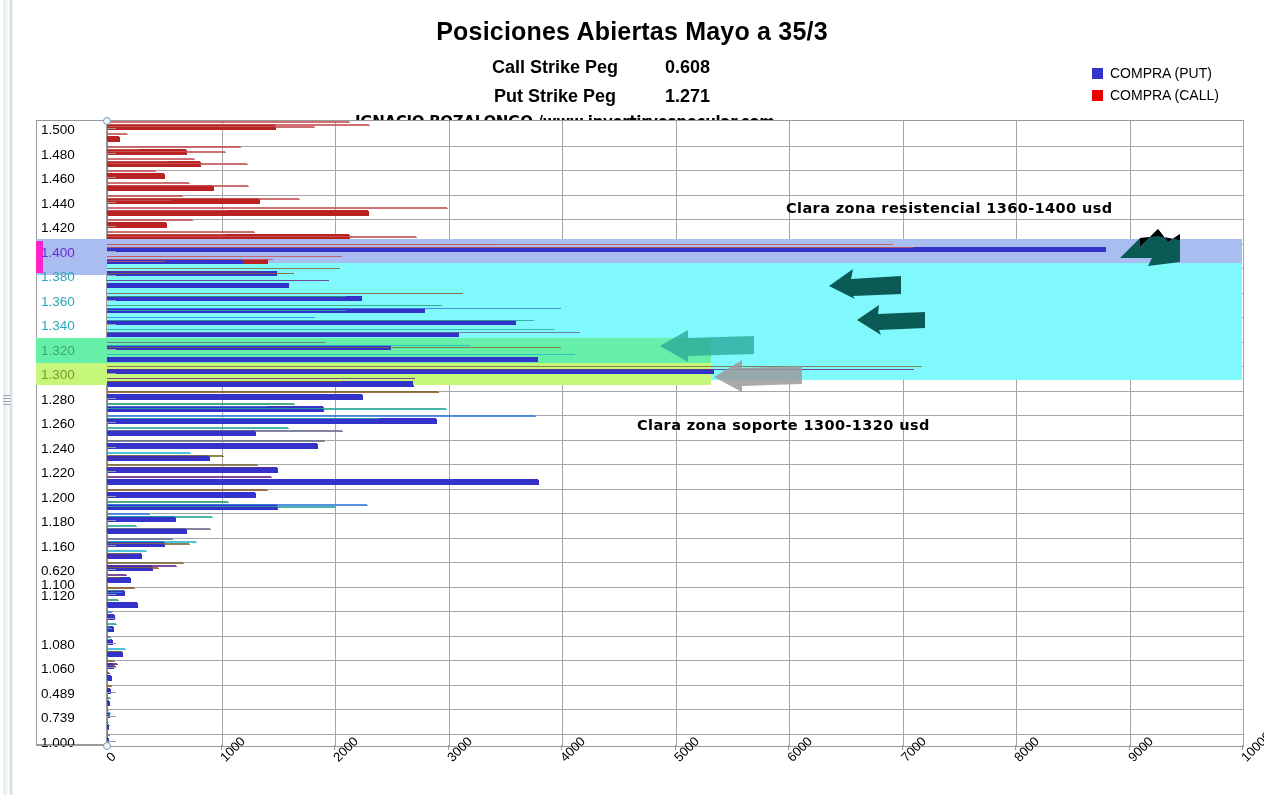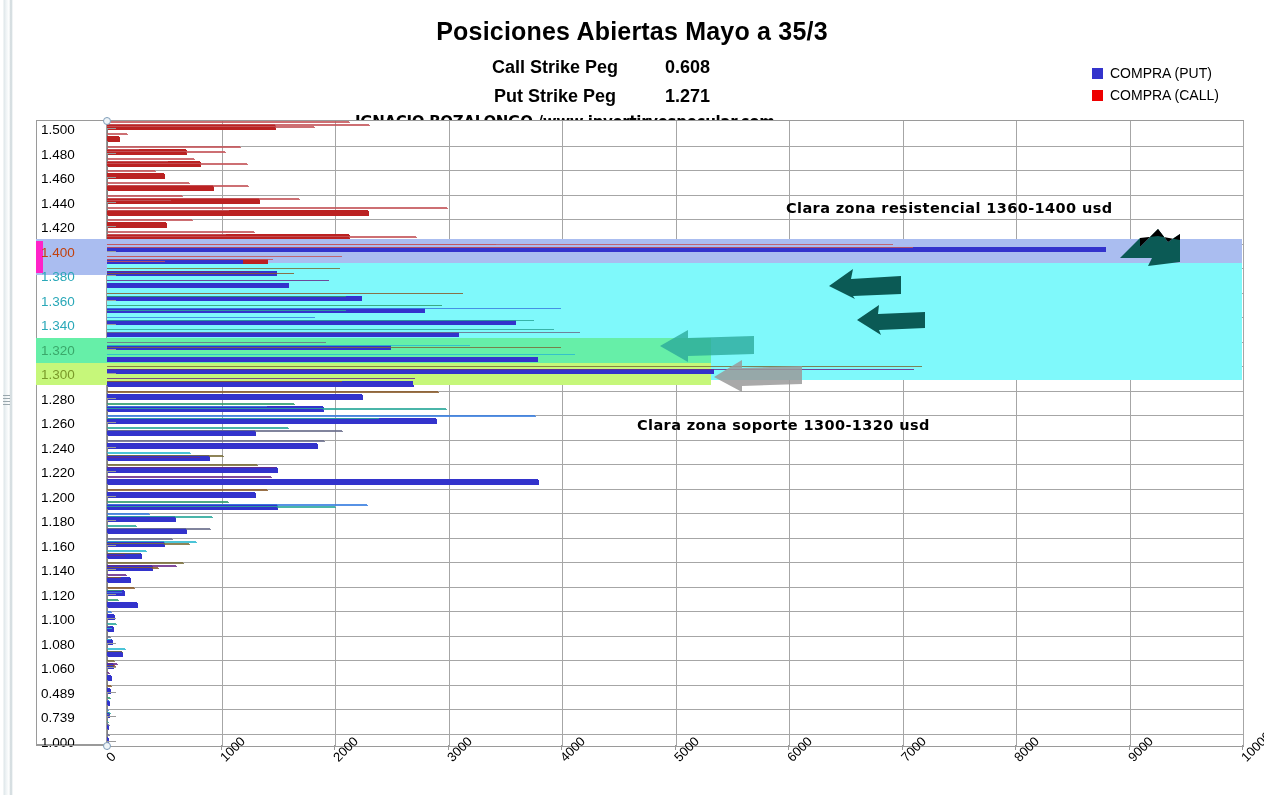--- a/index.html
+++ b/index.html
@@ -475,36 +475,36 @@
     <div class="bar" style="top: 617px; height: 5px; width: 1.135px; background: rgb(51, 51, 204);"></div>
     <div class="bar" style="top: 614px; height: 1px; width: 1.75995px; background: rgb(107, 111, 140); opacity: 0.85;"></div>
   </div>
 
 <div id="ylabels">
     <div class="ylab" style="left: 36px; top: 123px; position: absolute;">1.500</div>
     <div class="ylab" style="left: 36px; top: 148px; position: absolute;">1.480</div>
     <div class="ylab" style="left: 36px; top: 172px; position: absolute;">1.460</div>
     <div class="ylab" style="left: 36px; top: 197px; position: absolute;">1.440</div>
     <div class="ylab" style="left: 36px; top: 221px; position: absolute;">1.420</div>
-    <div class="ylab" style="left: 36px; top: 246px; position: absolute; color: #c2410c;">1.400</div>
+    <div class="ylab" style="left: 36px; top: 246px; position: absolute; color: #6d28d9;">1.400</div>
     <div class="ylab" style="left: 36px; top: 270px; position: absolute; color: rgb(42, 168, 184);">1.380</div>
     <div class="ylab" style="left: 36px; top: 295px; position: absolute; color: rgb(42, 168, 184);">1.360</div>
     <div class="ylab" style="left: 36px; top: 319px; position: absolute; color: rgb(42, 168, 184);">1.340</div>
     <div class="ylab" style="left: 36px; top: 344px; position: absolute; color: rgb(58, 168, 106);">1.320</div>
     <div class="ylab" style="left: 36px; top: 368px; position: absolute; color: rgb(122, 154, 42);">1.300</div>
     <div class="ylab" style="left: 36px; top: 393px; position: absolute;">1.280</div>
     <div class="ylab" style="left: 36px; top: 417px; position: absolute;">1.260</div>
     <div class="ylab" style="left: 36px; top: 442px; position: absolute;">1.240</div>
     <div class="ylab" style="left: 36px; top: 466px; position: absolute;">1.220</div>
     <div class="ylab" style="left: 36px; top: 491px; position: absolute;">1.200</div>
     <div class="ylab" style="left: 36px; top: 515px; position: absolute;">1.180</div>
     <div class="ylab" style="left: 36px; top: 540px; position: absolute;">1.160</div>
-    <div class="ylab" style="left: 36px; top: 564px; position: absolute;">1.140</div>
+    <div class="ylab" style="left: 36px; top: 564px; position: absolute;">0.620</div>
     <div class="ylab" style="left: 36px; top: 589px; position: absolute;">1.120</div>
-    <div class="ylab" style="left: 36px; top: 613px; position: absolute;">1.100</div>
+    <div class="ylab" style="left: 36px; top: 578px; position: absolute;">1.100</div>
     <div class="ylab" style="left: 36px; top: 638px; position: absolute;">1.080</div>
     <div class="ylab" style="left: 36px; top: 662px; position: absolute;">1.060</div>
     <div class="ylab" style="left: 36px; top: 687px; position: absolute;">0.489</div>
     <div class="ylab" style="left: 36px; top: 711px; position: absolute;">0.739</div>
     <div class="ylab" style="left: 36px; top: 736px; position: absolute;">1.000</div>
   </div>
 <div id="yticks">
     <div class="ytick" style="top: 128px;"></div>
     <div class="ytick" style="top: 153px;"></div>
     <div class="ytick" style="top: 177px;"></div>

